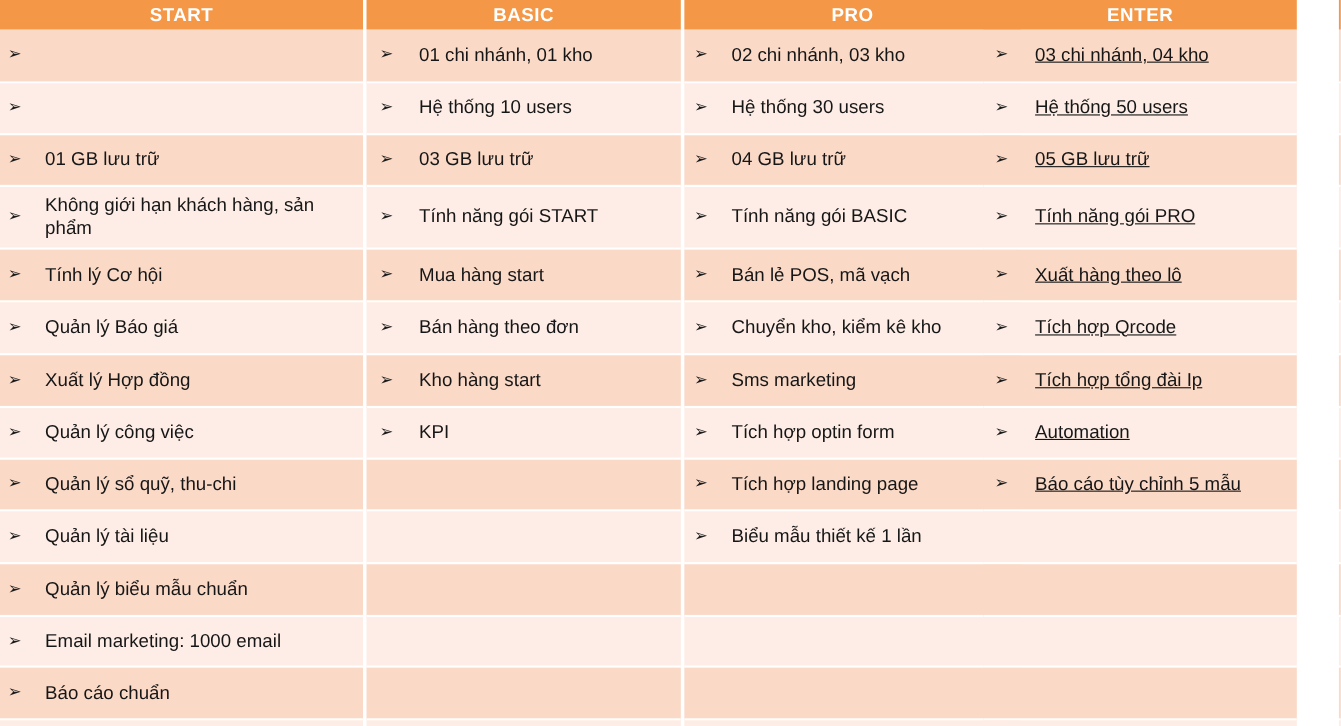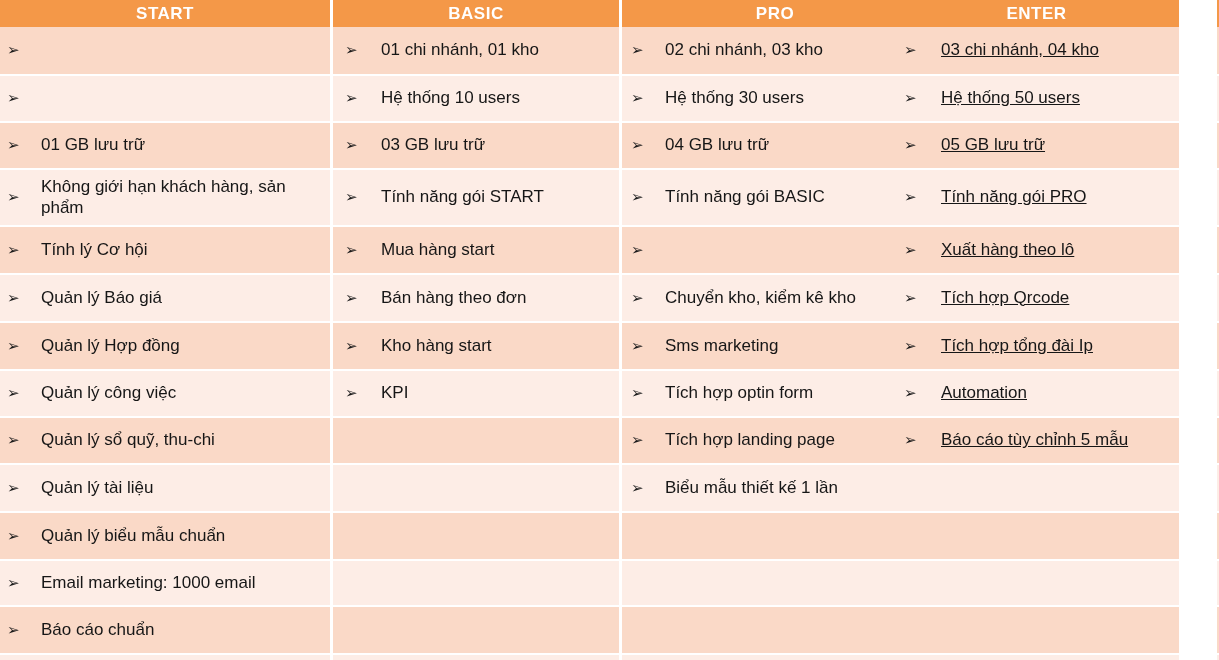--- a/index.html
+++ b/index.html
@@ -123,21 +123,21 @@
         <div class="row band-dark" style="height: 48px;">
           <span class="bullet">➢</span>
           <span class="row-text">Tính lý Cơ hội</span>
         </div>
         <div class="row band-light" style="height: 48px;">
           <span class="bullet">➢</span>
           <span class="row-text">Quản lý Báo giá</span>
         </div>
         <div class="row band-dark" style="height: 48px;">
           <span class="bullet">➢</span>
-          <span class="row-text">Quản lý Hợp đồng</span>
+          <span class="row-text">Xuất lý Hợp đồng</span>
         </div>
         <div class="row band-light" style="height: 47px;">
           <span class="bullet">➢</span>
           <span class="row-text">Quản lý công việc</span>
         </div>
         <div class="row band-dark" style="height: 47px;">
           <span class="bullet">➢</span>
           <span class="row-text">Quản lý sổ quỹ, thu-chi</span>
         </div>
         <div class="row band-light" style="height: 48px;">
@@ -218,20 +218,21 @@
         <div class="row band-dark" style="height: 47px;">
           <span class="bullet">➢</span>
           <span class="row-text">04 GB lưu trữ</span>
         </div>
         <div class="row band-light" style="height: 57px;">
           <span class="bullet">➢</span>
           <span class="row-text">Tính năng gói BASIC</span>
         </div>
         <div class="row band-dark" style="height: 48px;">
           <span class="bullet">➢</span>
+          <span class="row-text">Bán lẻ POS, mã vạch</span>
         </div>
         <div class="row band-light" style="height: 48px;">
           <span class="bullet">➢</span>
           <span class="row-text">Chuyển kho, kiểm kê kho</span>
         </div>
         <div class="row band-dark" style="height: 48px;">
           <span class="bullet">➢</span>
           <span class="row-text">Sms marketing</span>
         </div>
         <div class="row band-light" style="height: 47px;">

